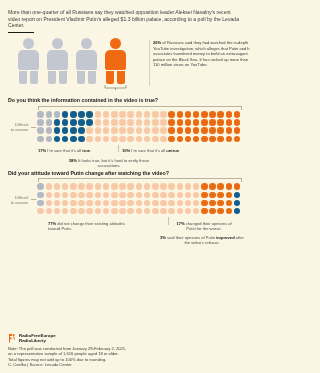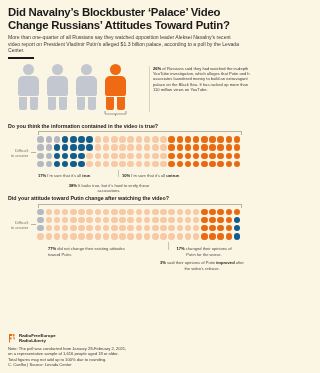--- a/index.html
+++ b/index.html
@@ -94,21 +94,20 @@
   .logo { display:flex; align-items:flex-start; gap:2px; }
   .logo svg { flex:0 0 auto; }
   .logo-text { font-size:4.4px; line-height:5px; font-weight:bold; color:#1a1a1a; }
   .fnote { margin-top:3px; font-size:4.1px; line-height:5.6px; color:#3a3a3a; }
 </style>
 </head>
 <body>
 
 <div class="wrap">
 
-  <div class="title">Did Navalny’s Blockbuster ‘Palace’ Video Change Russians’ Attitudes Toward Putin?</div>
   <div class="subtitle">More than one-quarter of all Russians say they watched opposition leader Aleksei Navalny’s recent video report on President Vladimir Putin’s alleged $1.3 billion palace, according to a poll by the Levada Center.</div>
   <div class="rule"></div>
 
   <div class="people-block">
     <div class="people">
       <div class="person">
         <div class="head"></div>
         <div class="body"></div>
         <div class="legs">
             <span></span>

